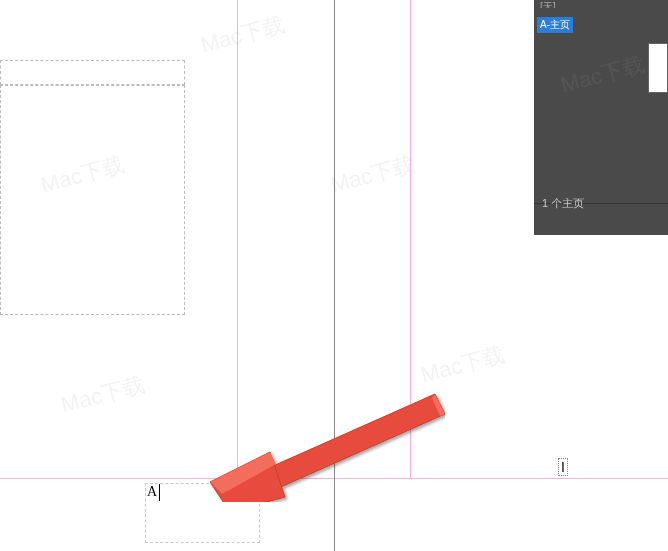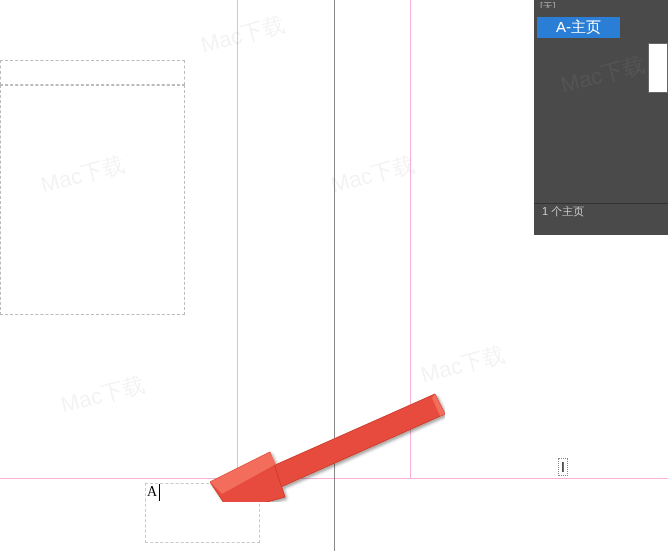--- a/index.html
+++ b/index.html
@@ -128,43 +128,43 @@
       color: #aaa;
       font-size: 10px;
       overflow: hidden;
     }
     .master-label {
       position: absolute;
       top: 17px;
       left: 3px;
       background: #2b7ed6;
       color: #fff;
-      padding: 1px 19px;
-      font-size: 15px;
+      padding: 1px 3px;
+      font-size: 10px;
     }
     .master-thumb {
       position: absolute;
       top: 43px;
       right: 0;
       width: 20px;
       height: 50px;
       background: #fff;
       border: 1px solid #666;
     }
     .panel-divider {
       position: absolute;
       top: 203px;
       left: 0;
       right: 0;
       height: 1px;
       background: #333;
     }
     .panel-footer {
       position: absolute;
-      bottom: 16px;
+      bottom: 24px;
       left: 8px;
       color: #ccc;
       font-size: 11px;
     }
 
     
     .arrow-wrap {
       position: absolute;
       left: 210px;
       top: 382px;

